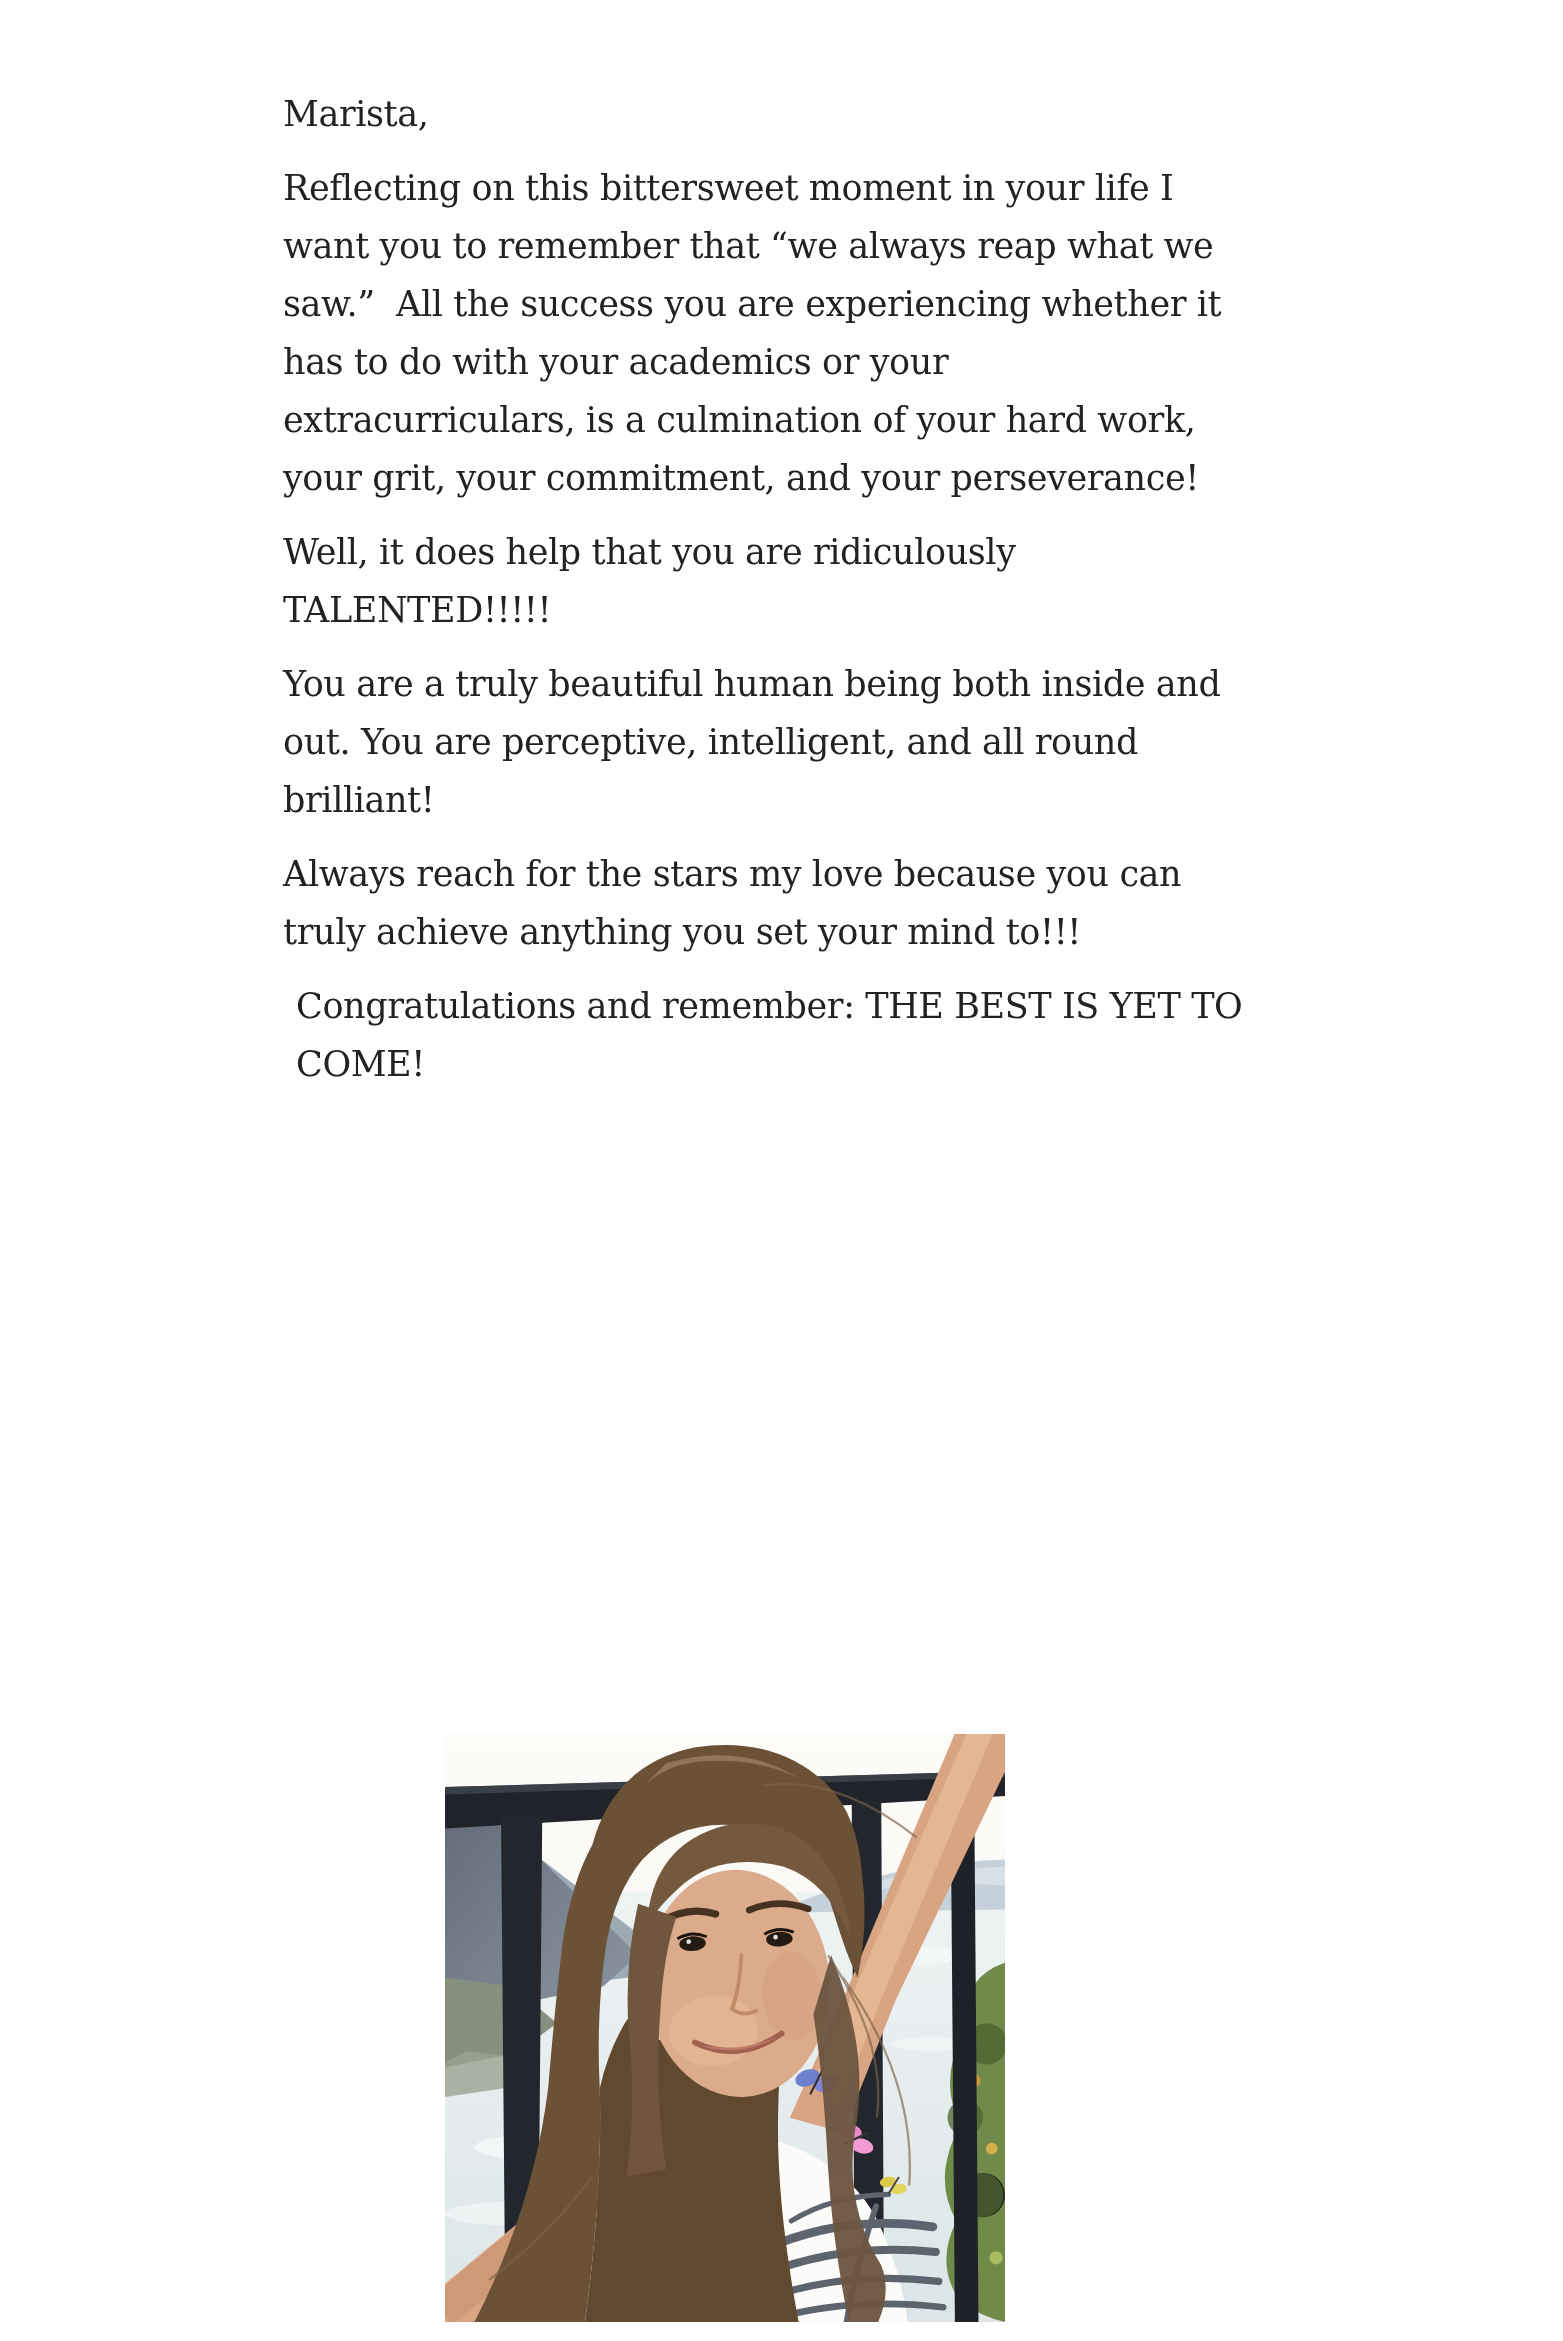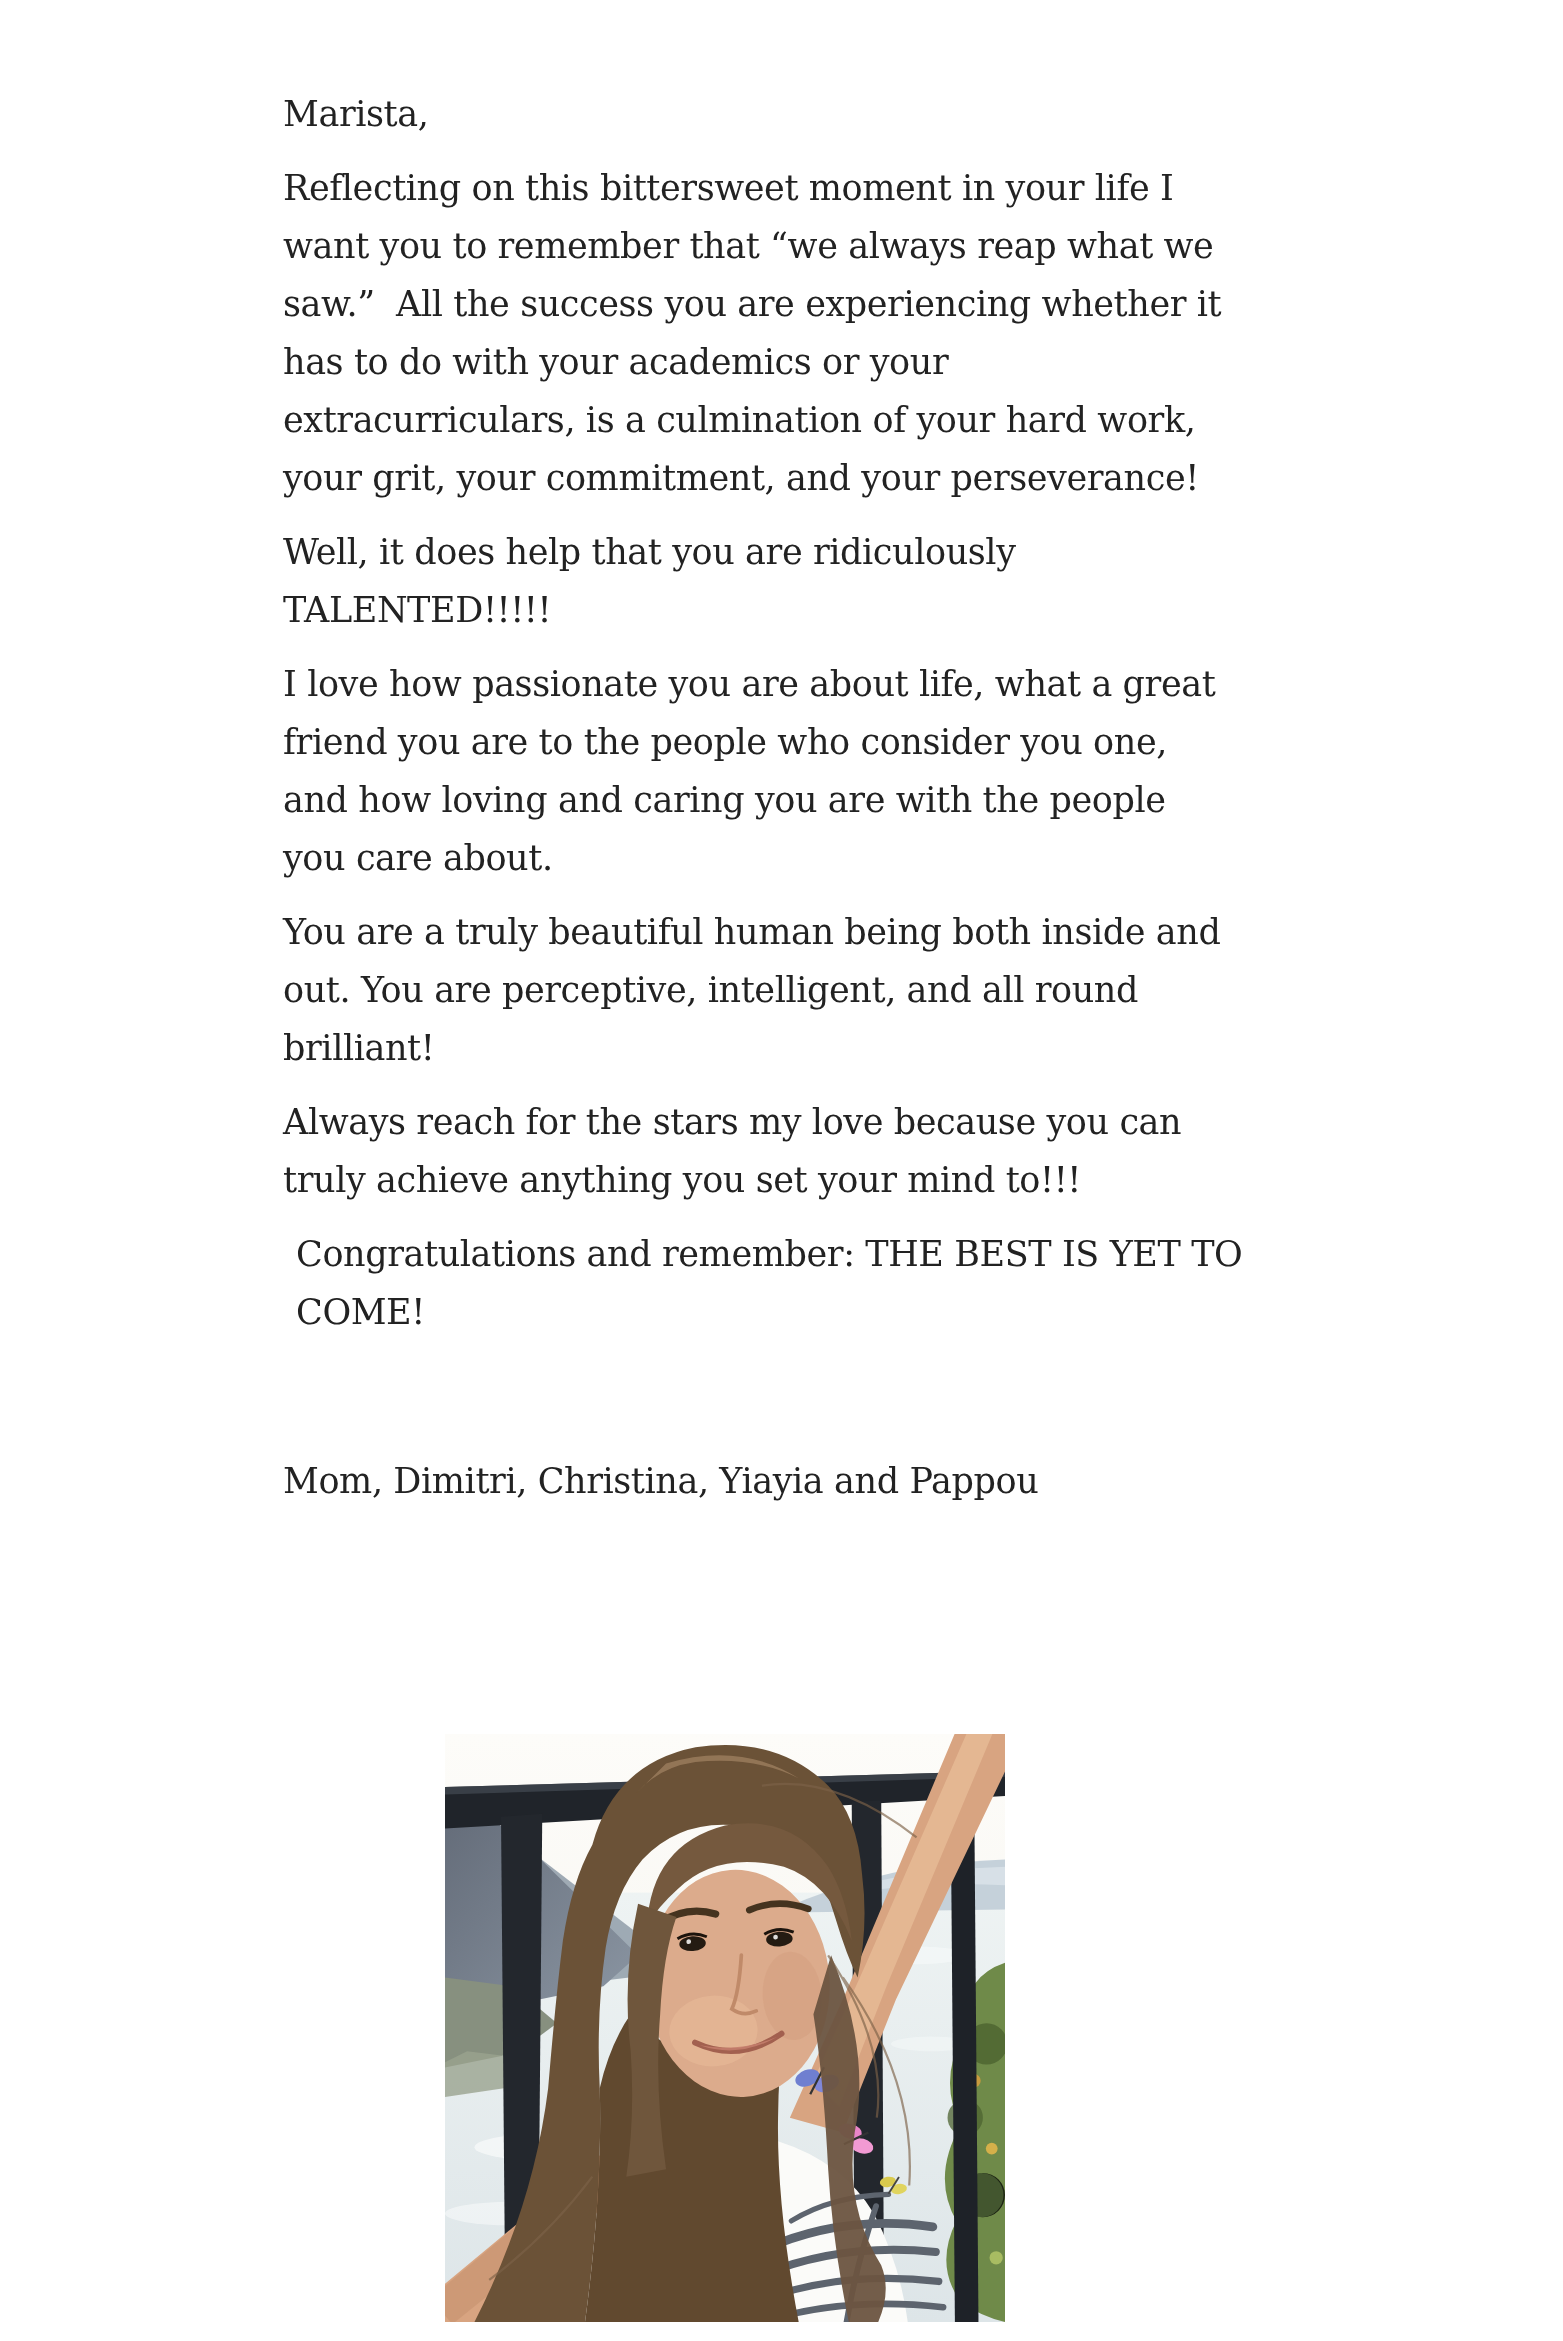--- a/index.html
+++ b/index.html
@@ -47,32 +47,27 @@
 <div class="letter">
   <p class="para">Marista,</p>
   <p class="para">Reflecting on this bittersweet moment in your life I
 want you to remember that “we always reap what we
 saw.”  All the success you are experiencing whether it
 has to do with your academics or your
 extracurriculars, is a culmination of your hard work,
 your grit, your commitment, and your perseverance!</p>
   <p class="para">Well, it does help that you are ridiculously
 TALENTED!!!!!</p>
-  <p class="para">I love how passionate you are about life, what a great
-friend you are to the people who consider you one,
-and how loving and caring you are with the people
-you care about.</p>
   <p class="para">You are a truly beautiful human being both inside and
 out. You are perceptive, intelligent, and all round
 brilliant!</p>
   <p class="para">Always reach for the stars my love because you can
 truly achieve anything you set your mind to!!!</p>
   <p class="para pre-signature-gap">Congratulations and remember: THE BEST IS YET TO
 COME!</p>
-  <p class="para">Mom, Dimitri, Christina, Yiayia and Pappou</p>
 </div>
 
 <div class="photo" role="img" aria-label="Girl with long brown hair smiling in front of a black iron railing above the sea, one arm raised, wearing a white shirt with a gray leaf graphic and small blue, pink and yellow butterflies">
   <svg viewBox="0 0 760 797" preserveAspectRatio="none">
     <defs>
       <linearGradient id="skyG" x1="0" y1="0" x2="0" y2="1">
         <stop offset="0" stop-color="#fdfcf9"></stop>
         <stop offset="1" stop-color="#f4f2ec"></stop>
       </linearGradient>
       <linearGradient id="waterG" x1="0" y1="0" x2="0" y2="1">

